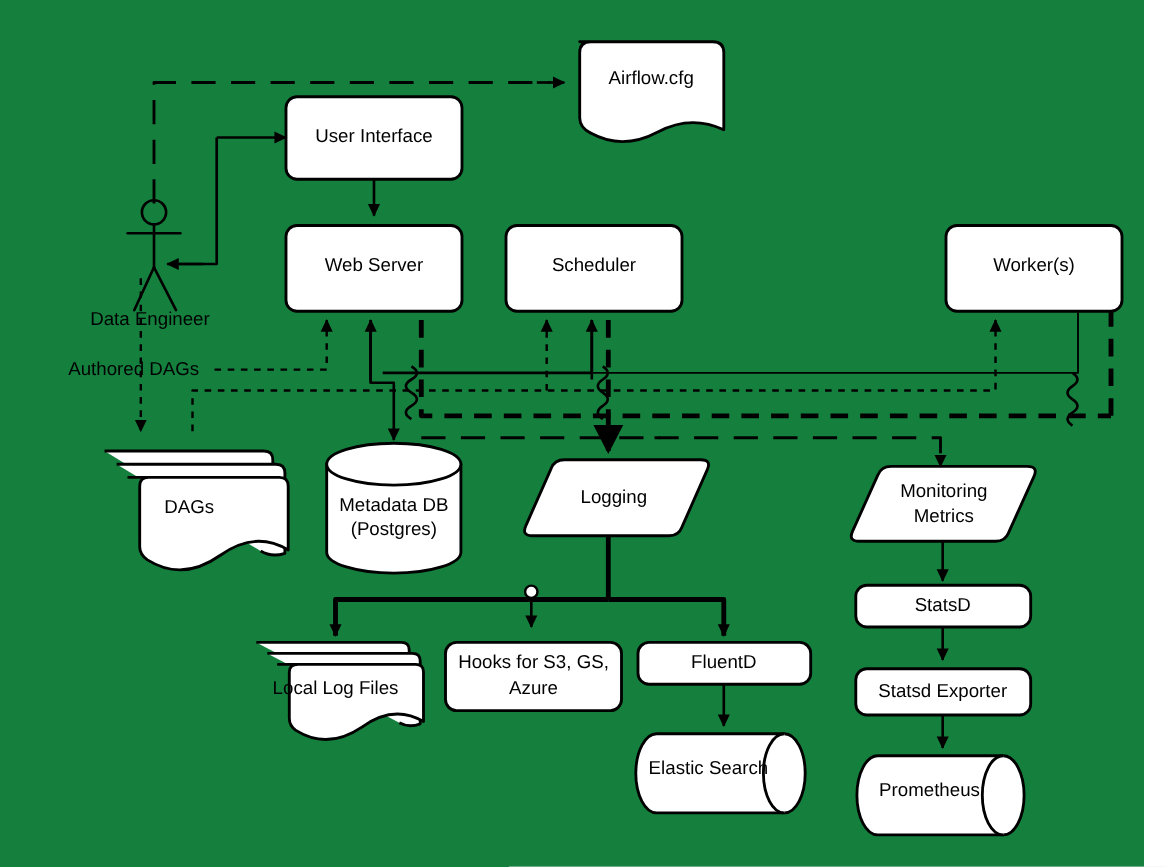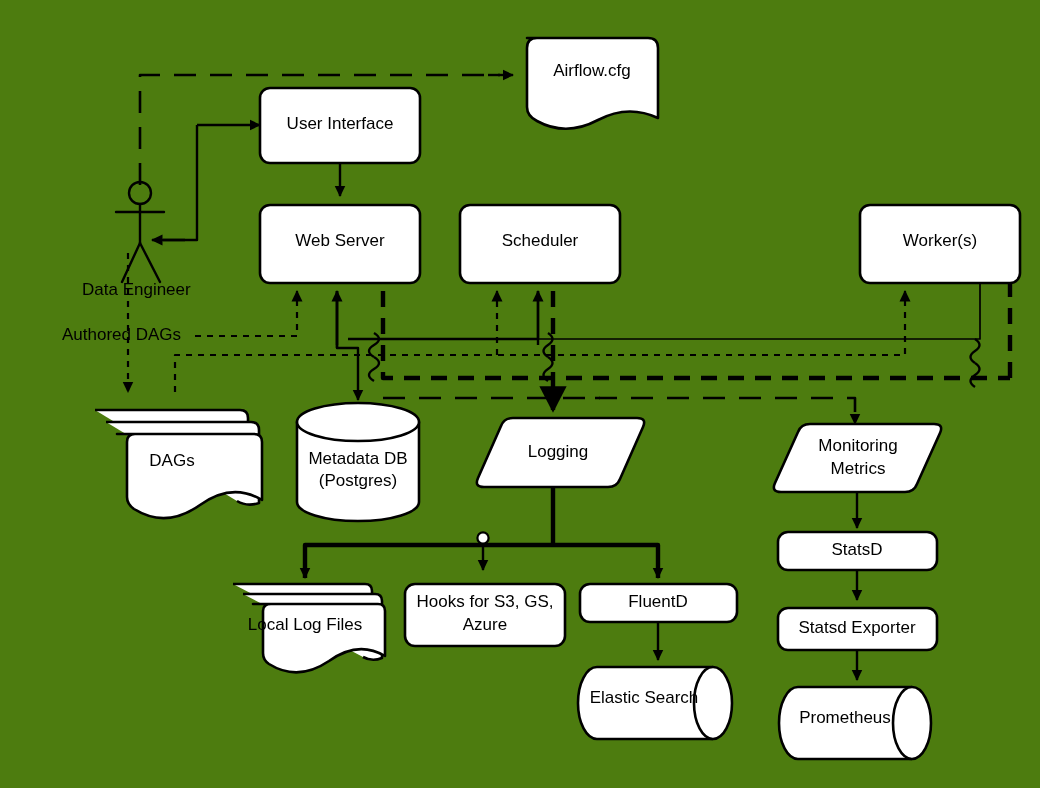--- a/index.html
+++ b/index.html
@@ -4,21 +4,21 @@
 <style>
   html, body {
     margin: 0;
     padding: 0;
     background: #ffffff;
   }
   #canvas {
     position: relative;
     width: 1040px;
     height: 788px;
-    background: #4d7c0f;
+    background: #15803d;
     font-family: "Liberation Sans", sans-serif;
   }
   svg#diagram {
     position: absolute;
     top: 0; left: 0;
     width: 1060px;
     height: 788px;
   }
   .shape-stroke {
     fill: #ffffff;

